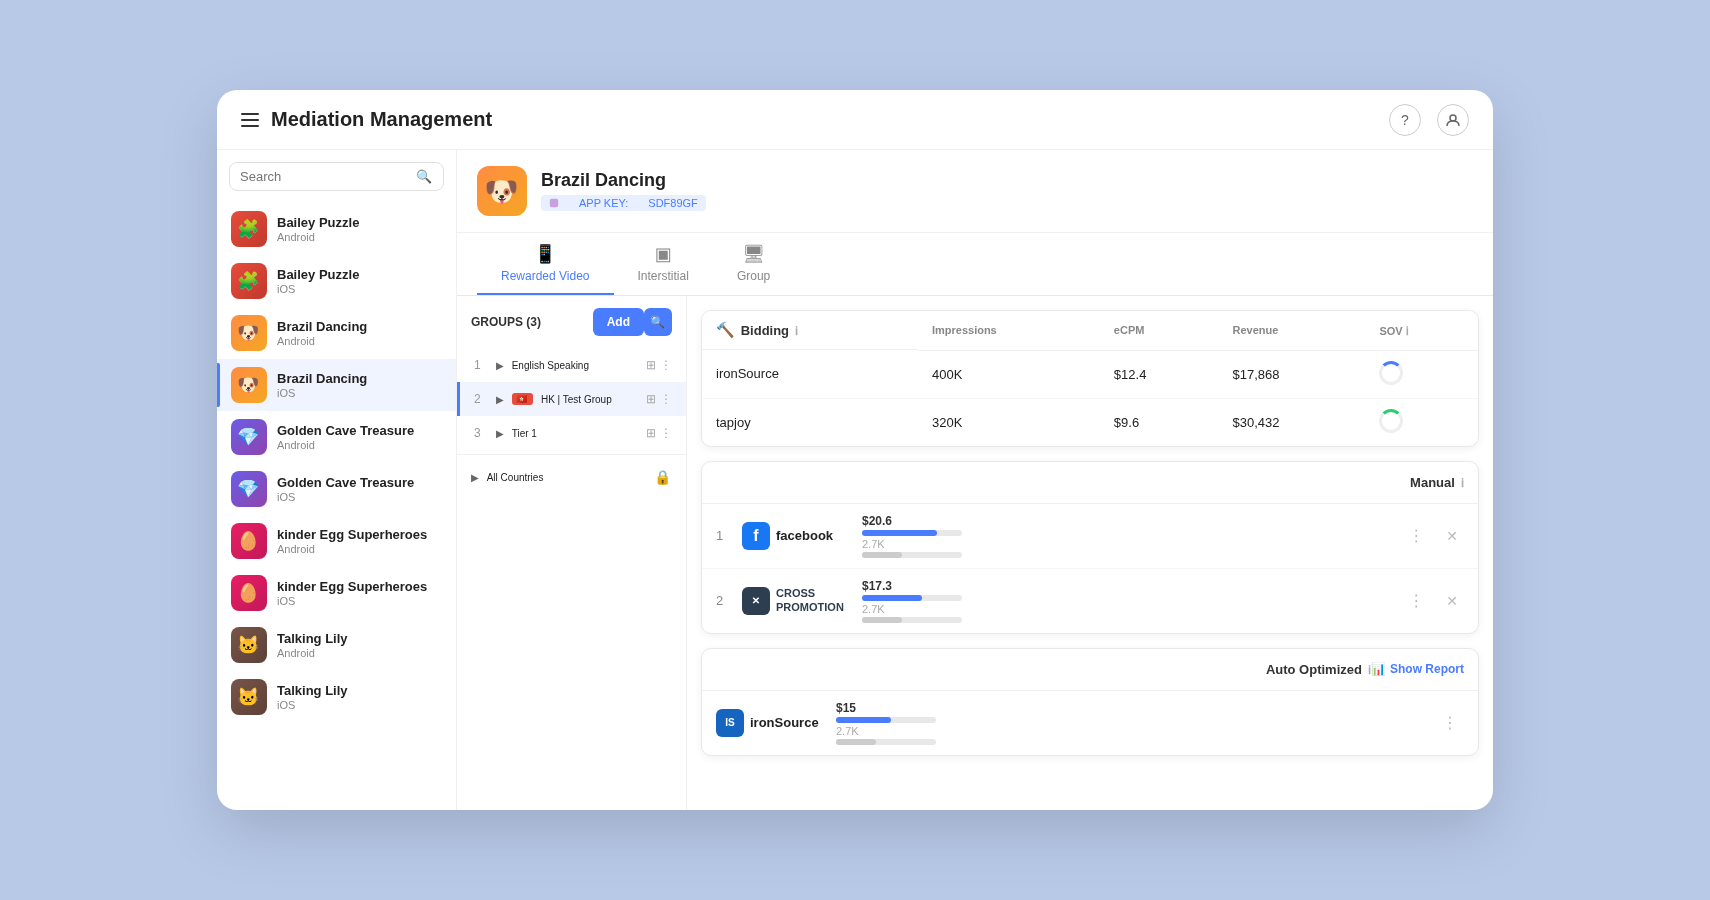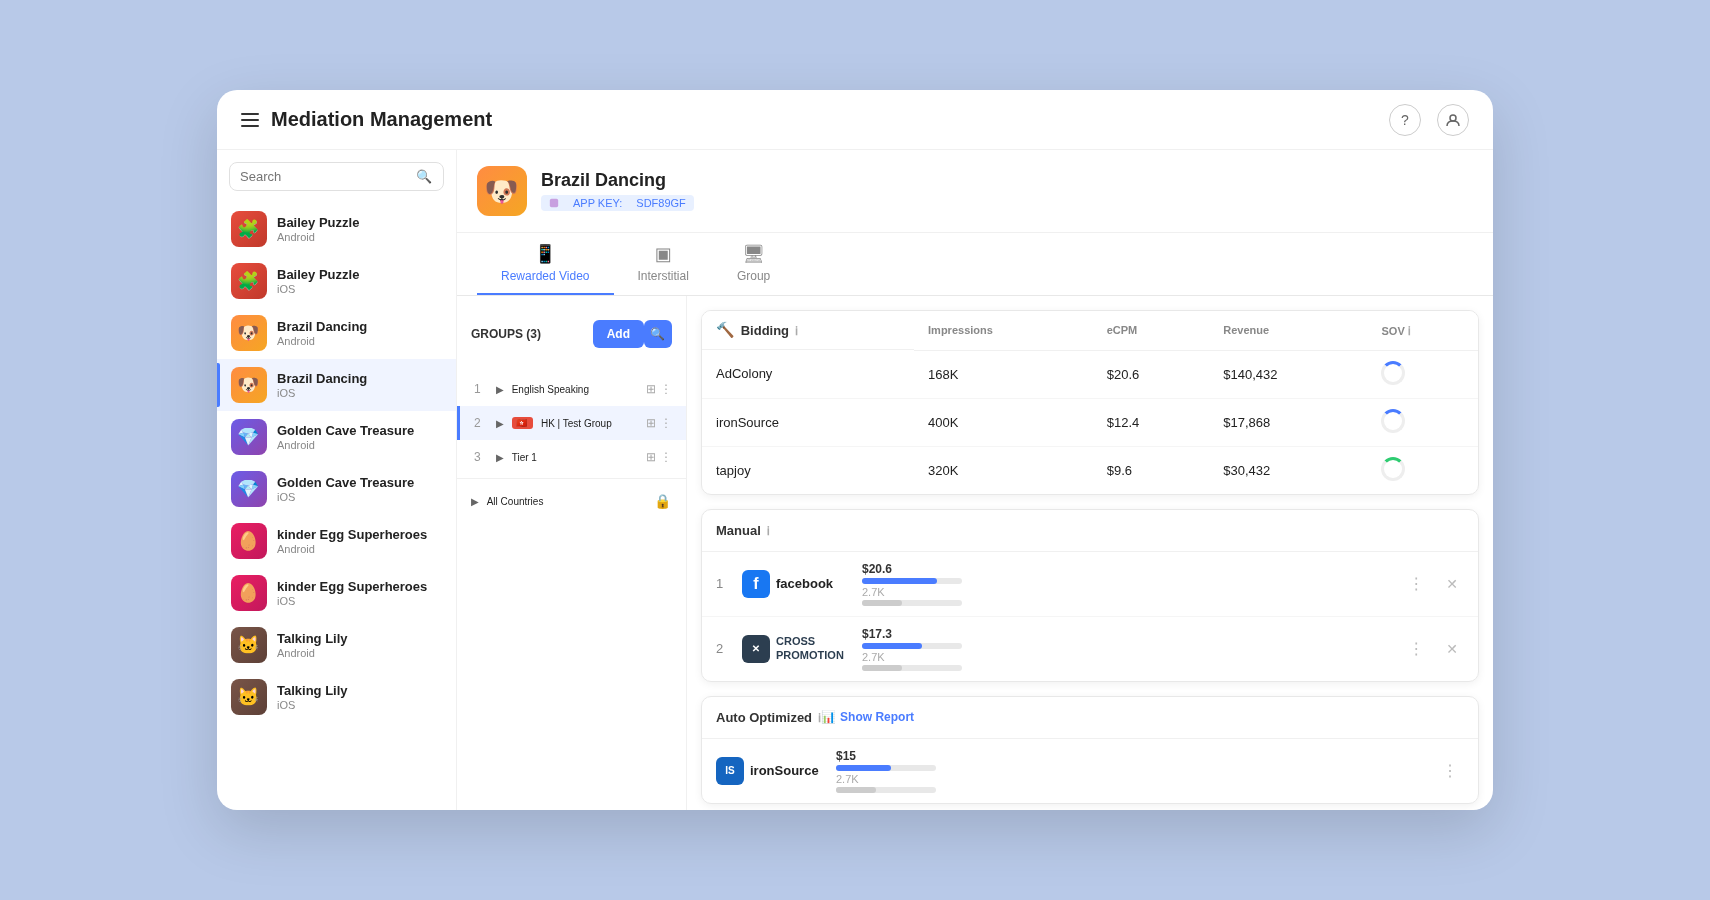--- a/index.html
+++ b/index.html
@@ -162,21 +162,21 @@
     .app-header-info { flex: 1; }
     .app-header-name { font-size: 18px; font-weight: 700; color: #222; }
     .app-key-badge {
       background: #e8f0ff;
       color: #4a7cff;
       font-size: 11px;
       padding: 2px 8px;
       border-radius: 4px;
       display: inline-flex;
       align-items: center;
-      gap: 14px;
+      gap: 20px;
       margin-top: 4px;
     }
     
     .tabs {
       display: flex;
       padding: 0 20px;
       border-bottom: 1px solid #e8e8e8;
     }
     .tab {
       display: flex;
@@ -205,21 +205,21 @@
       width: 230px;
       border-right: 1px solid #f0f0f0;
       display: flex;
       flex-direction: column;
       overflow-y: auto;
     }
     .groups-header {
       display: flex;
       align-items: center;
       justify-content: space-between;
-      padding: 24px 14px;
+      padding: 12px 14px;
     }
     .groups-label { font-size: 12px; font-weight: 600; color: #333; }
     .groups-actions { display: flex; }
     .btn-add {
       background: #4a7cff;
       color: #fff;
       border: none;
       border-radius: 6px;
       padding: 5px 14px;
       font-size: 12px;
@@ -324,21 +324,21 @@
       margin: 0 14px 14px 14px;
       background: #fff;
       border: 1px solid #e8e8e8;
       border-radius: 10px;
       overflow: hidden;
       box-shadow: 0 2px 8px rgba(0,0,0,0.06);
     }
     .section-header {
       display: flex;
       align-items: center;
-      justify-content: flex-start;
+      justify-content: flex-end;
       padding: 12px 14px;
       border-bottom: 1px solid #f0f0f0;
     }
     .section-title { font-size: 13px; font-weight: 600; color: #333; display: flex; align-items: center; gap: 6px; }
     .info-icon { color: #aaa; font-size: 12px; }
     .show-report { color: #4a7cff; font-size: 12px; font-weight: 600; cursor: pointer; display: flex; align-items: center; gap: 4px; }
     .network-row {
       display: flex;
       align-items: center;
       padding: 10px 14px;
@@ -605,29 +605,20 @@
                   <th>Impressions</th>
                   <th>eCPM</th>
                   <th>Revenue</th>
                   <th>
                     <span>SOV</span>
                     <span class="info-icon">ℹ</span>
                   </th>
                 </tr>
               </thead>
               <tbody id="bidding-body">
-                  <tr>
-    <td>AdColony</td>
-    <td>168K</td>
-    <td>$20.6</td>
-    <td>$140,432</td>
-    <td>
-      <div class="sov-circle" style="width:24px;height:24px;border-radius:50%;border:3px solid #eee;border-top:3px solid #4a7cff;display:inline-block;"></div>
-    </td>
-  </tr>
                   <tr>
     <td>ironSource</td>
     <td>400K</td>
     <td>$12.4</td>
     <td>$17,868</td>
     <td>
       <div class="sov-circle" style="width:24px;height:24px;border-radius:50%;border:3px solid #eee;border-top:3px solid #4a7cff;display:inline-block;"></div>
     </td>
   </tr>
                   <tr>

